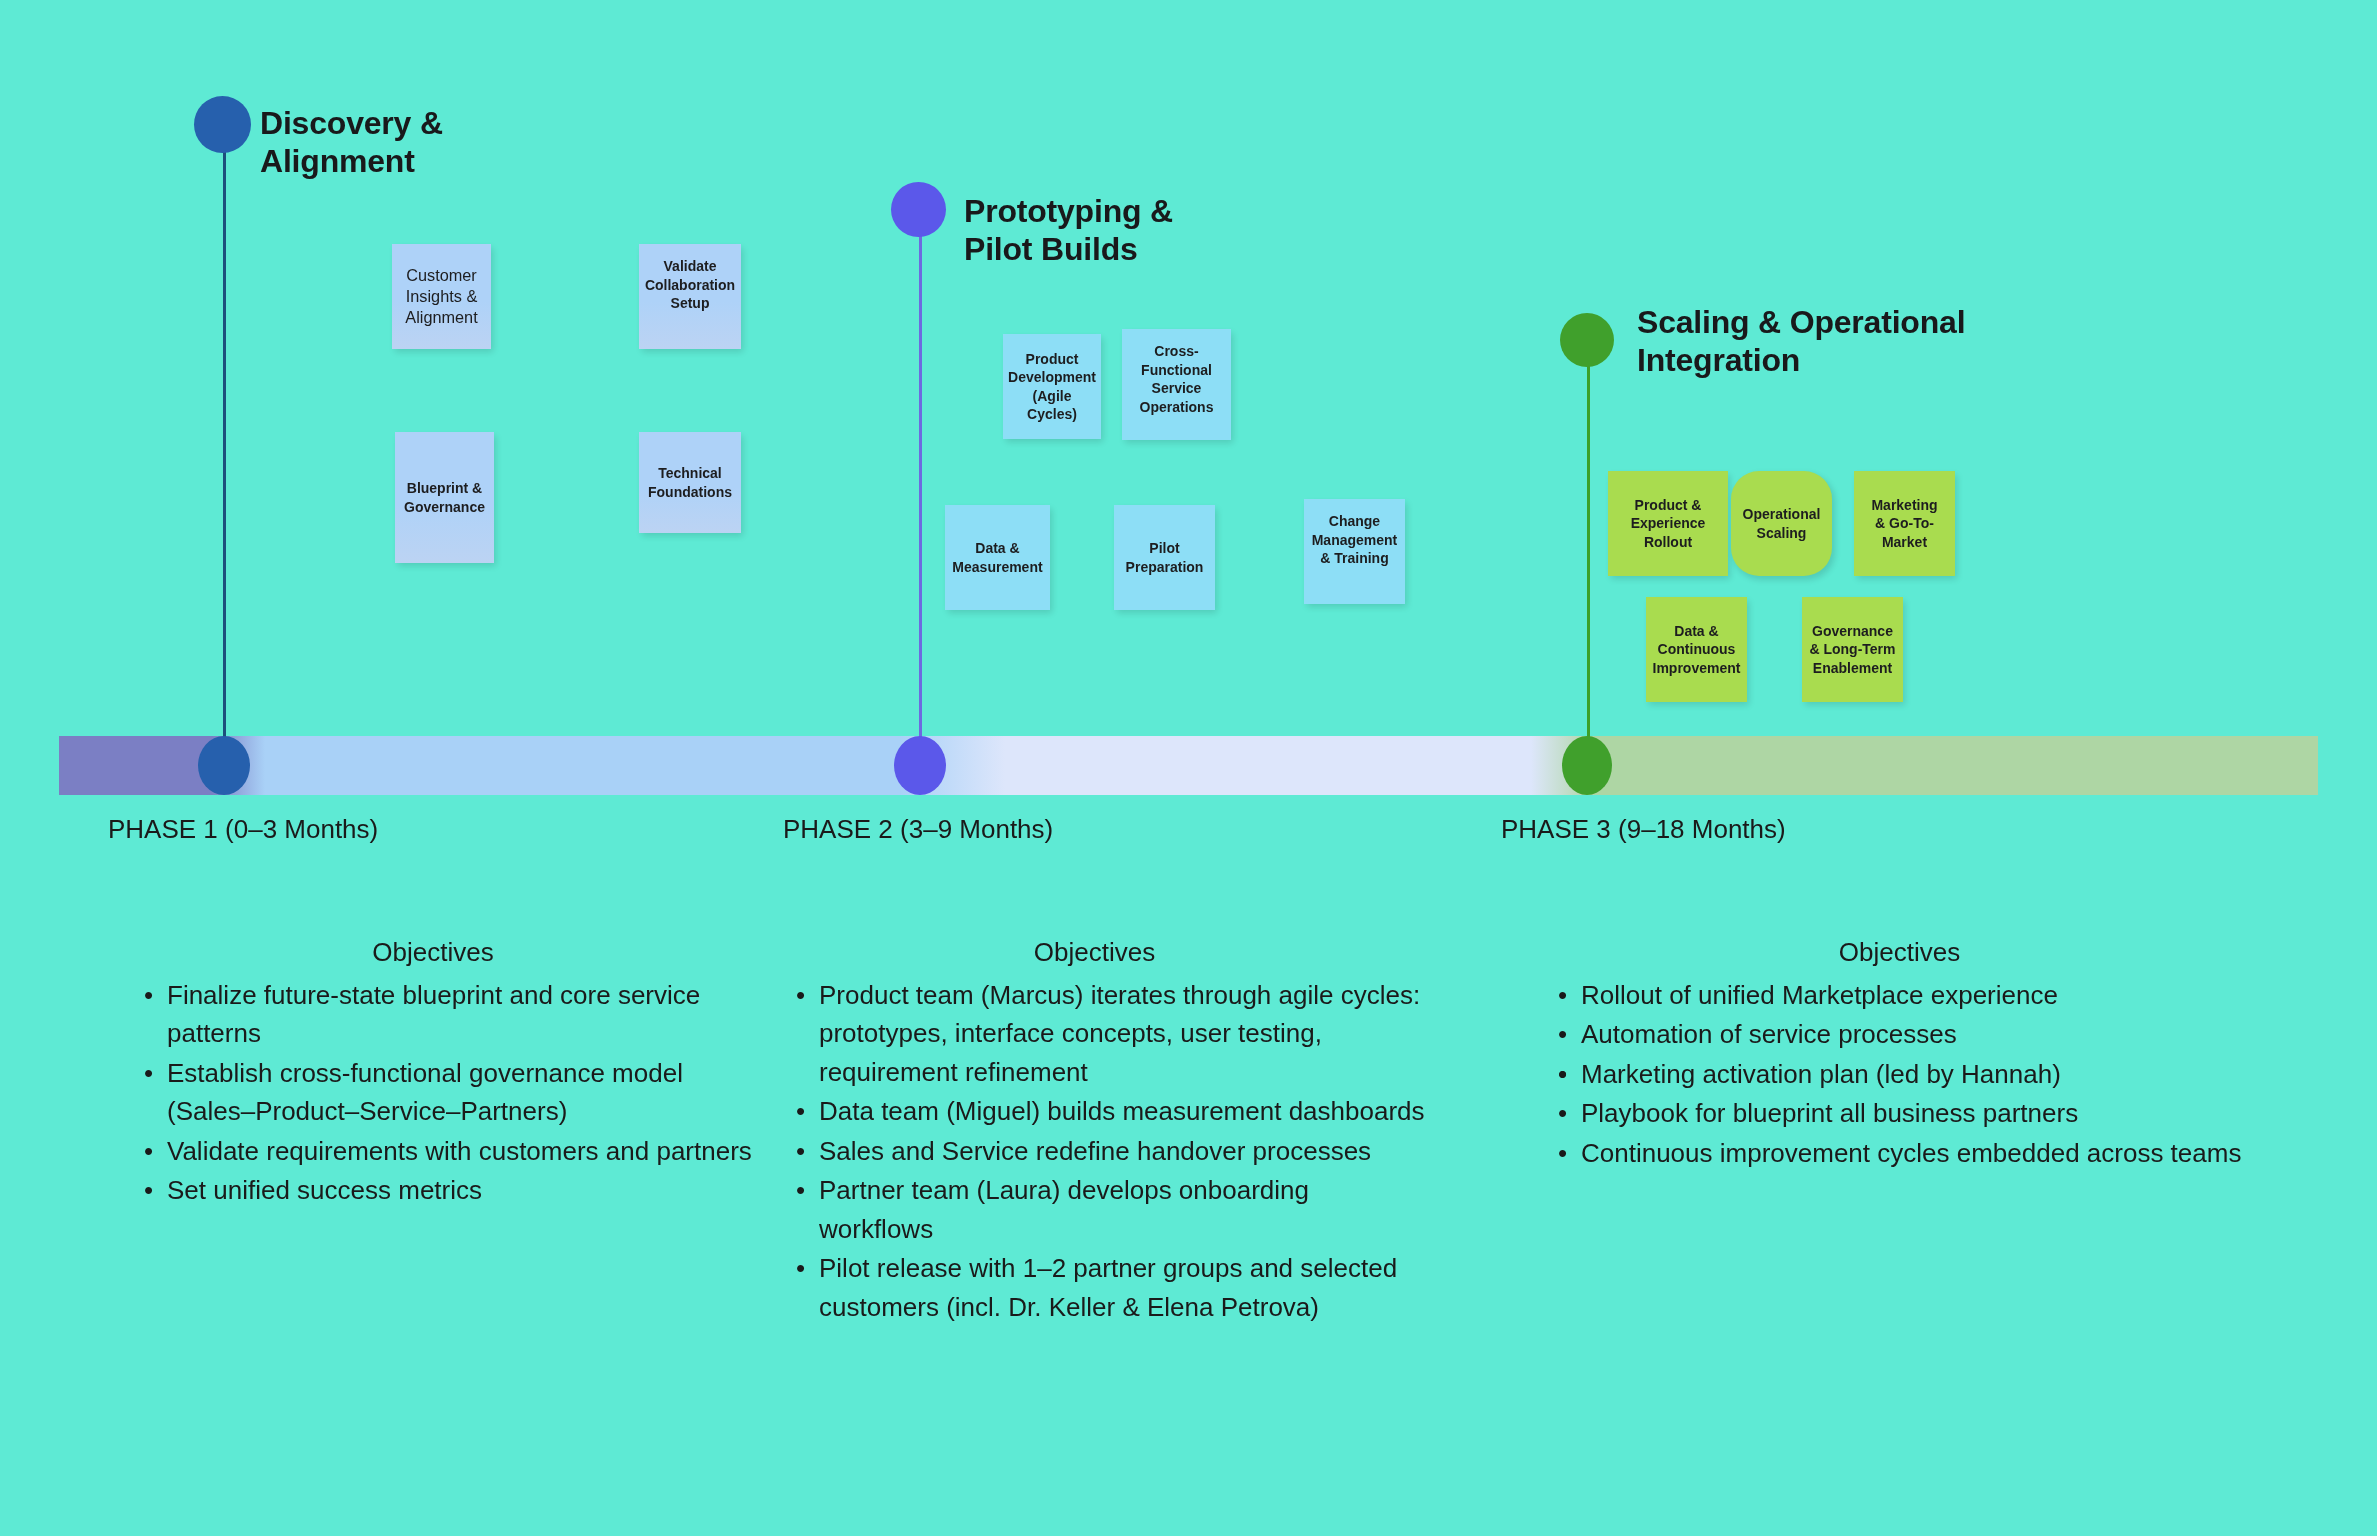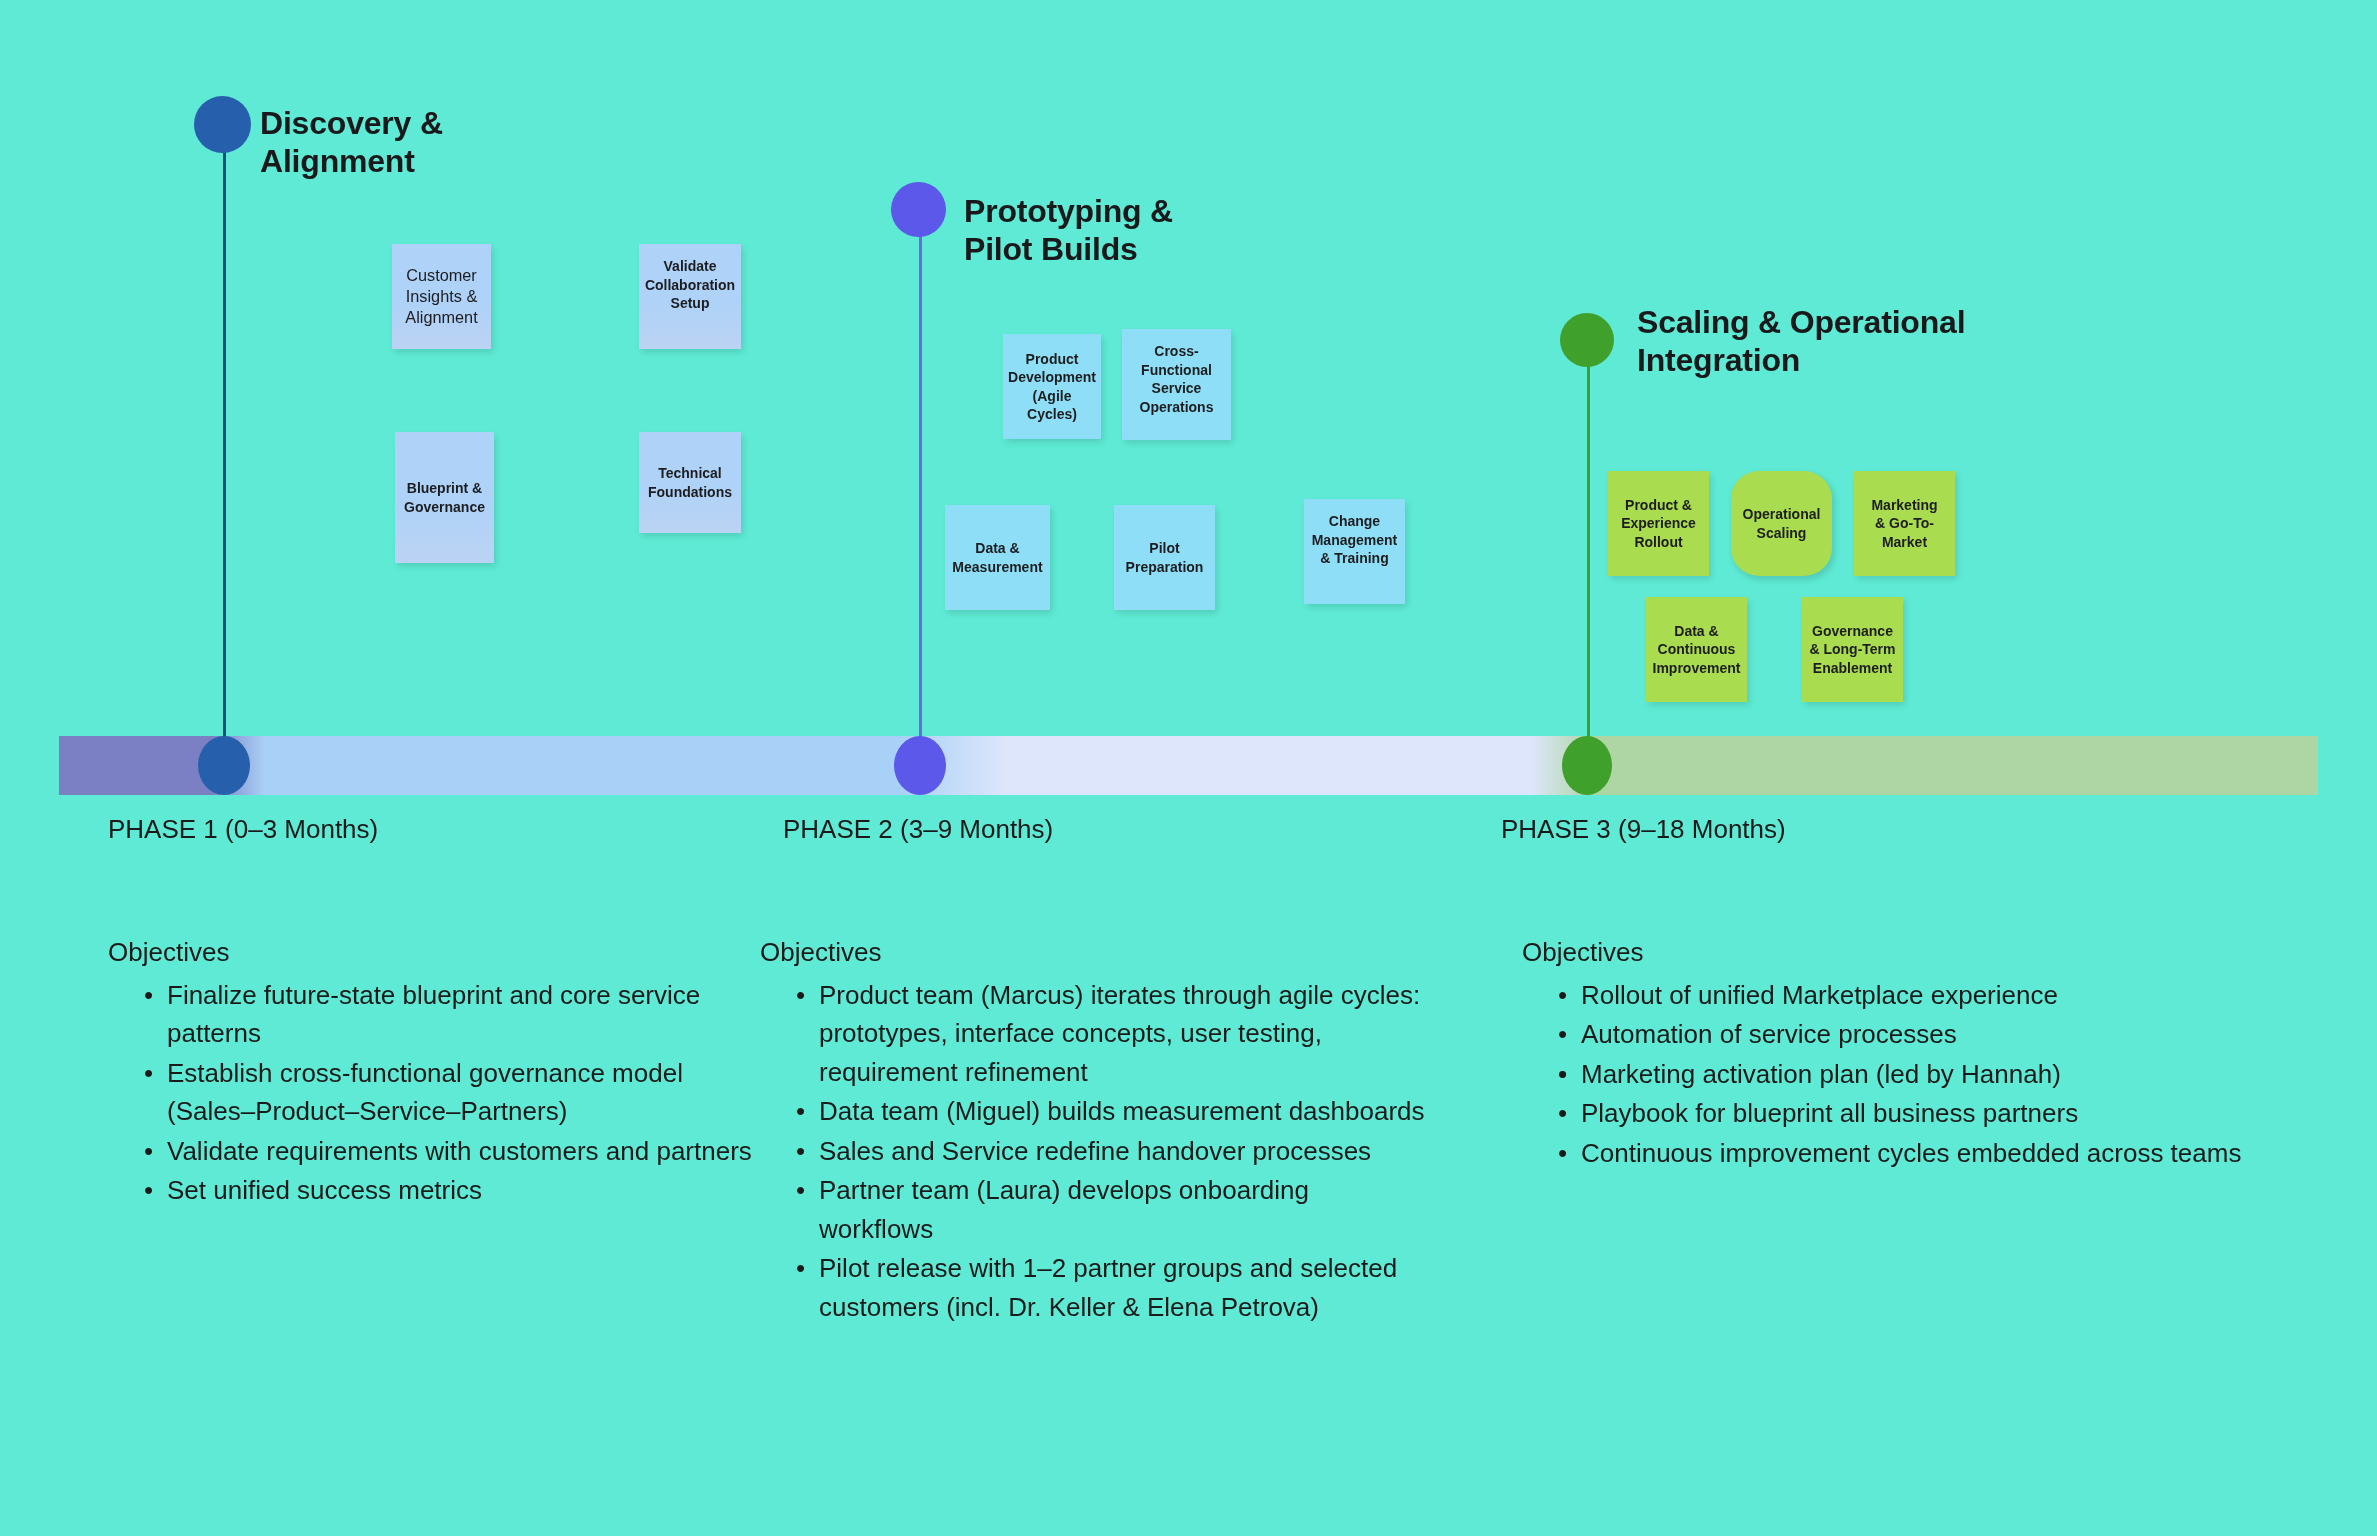--- a/index.html
+++ b/index.html
@@ -112,20 +112,21 @@
   
   .obj-col {
     position: absolute;
     width: 669px;
   }
   .obj-title {
     font-size: 26px;
     color: #1a1a1a;
     margin: 0 0 5.7px 0;
     line-height: 1.35;
+    text-align: center;
   }
   .obj-list {
     margin: 0;
     padding: 0;
     list-style: none;
   }
   .obj-item {
     position: relative;
     padding-left: 59px;
     font-size: 26px;
@@ -210,21 +211,21 @@
 
   <div class="phase-label" style="left:783px; top:814px;">PHASE 2 (3–9 Months)</div>
 
   <div class="stem" style="left:1587px; top:335px; height:425px; background:#3da02a;"></div>
   <div class="marker marker-top" style="left:1560px; top:313px; width:54px; height:54px; background:#40a02c;"></div>
   <div class="marker marker-bar" style="left:1562px; top:736px; width:50px; height:59px; background:#40a02c;"></div>
 
   <div class="phase-title" style="left:1637px; top:304px; width:497px;">Scaling &amp; Operational
 Integration</div>
 
-  <div class="card p3 mid-text" style="left:1608px; top:471px; width:101px; height:105px;">
+  <div class="card p3 mid-text" style="left:1608px; top:471px; width:120px; height:105px;">
     <span>Product &amp;
 Experience
 Rollout</span>
   </div>
   <div class="card p3 mid-text" style="left:1731px; top:471px; width:101px; height:105px;border-radius:28px;">
     <span>Operational
 Scaling</span>
   </div>
   <div class="card p3 mid-text" style="left:1854px; top:471px; width:101px; height:105px;">
     <span>Marketing

